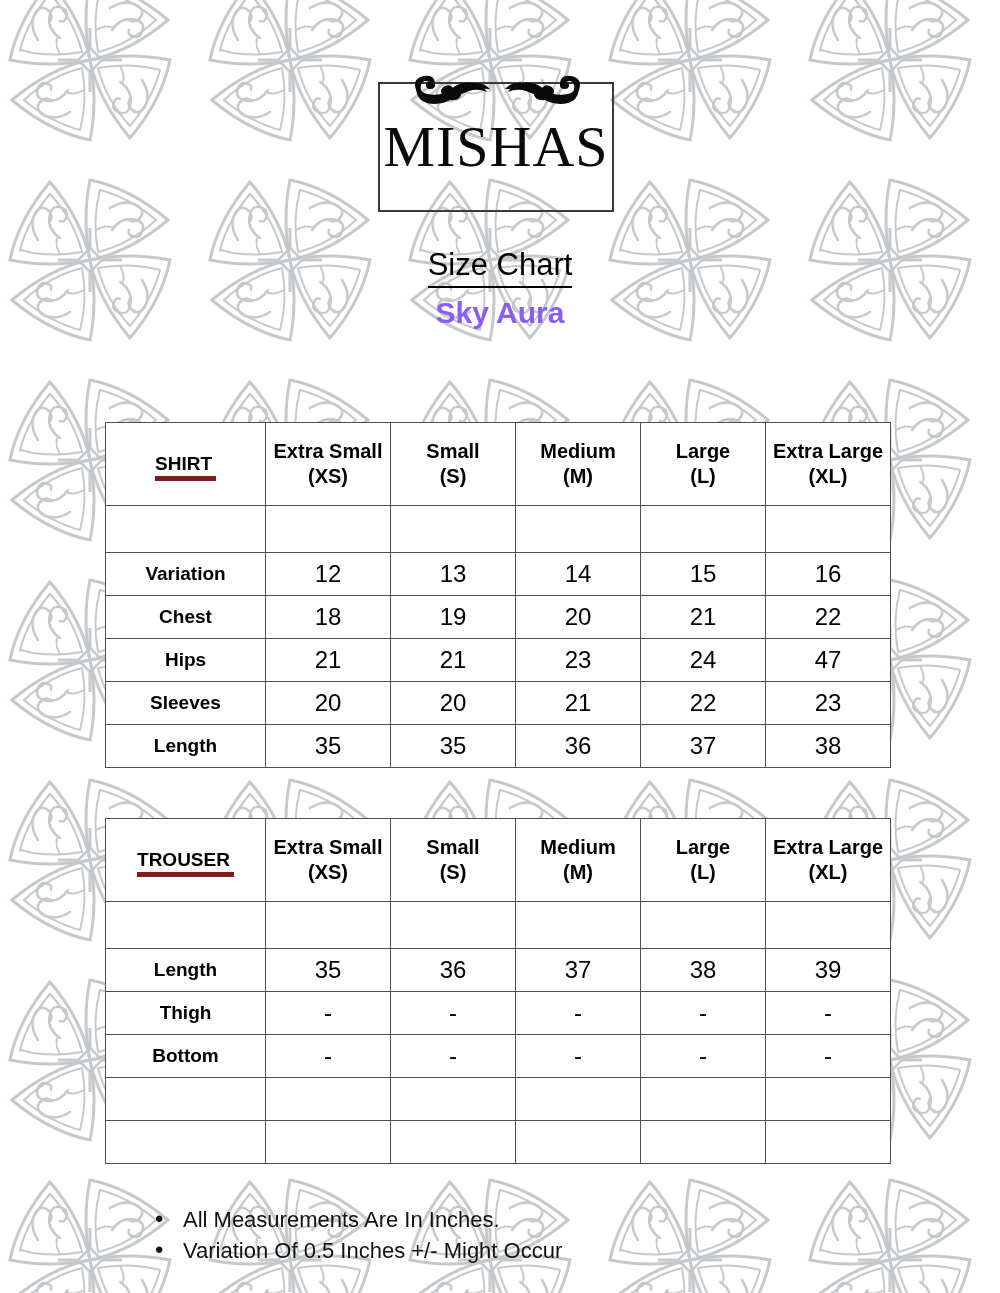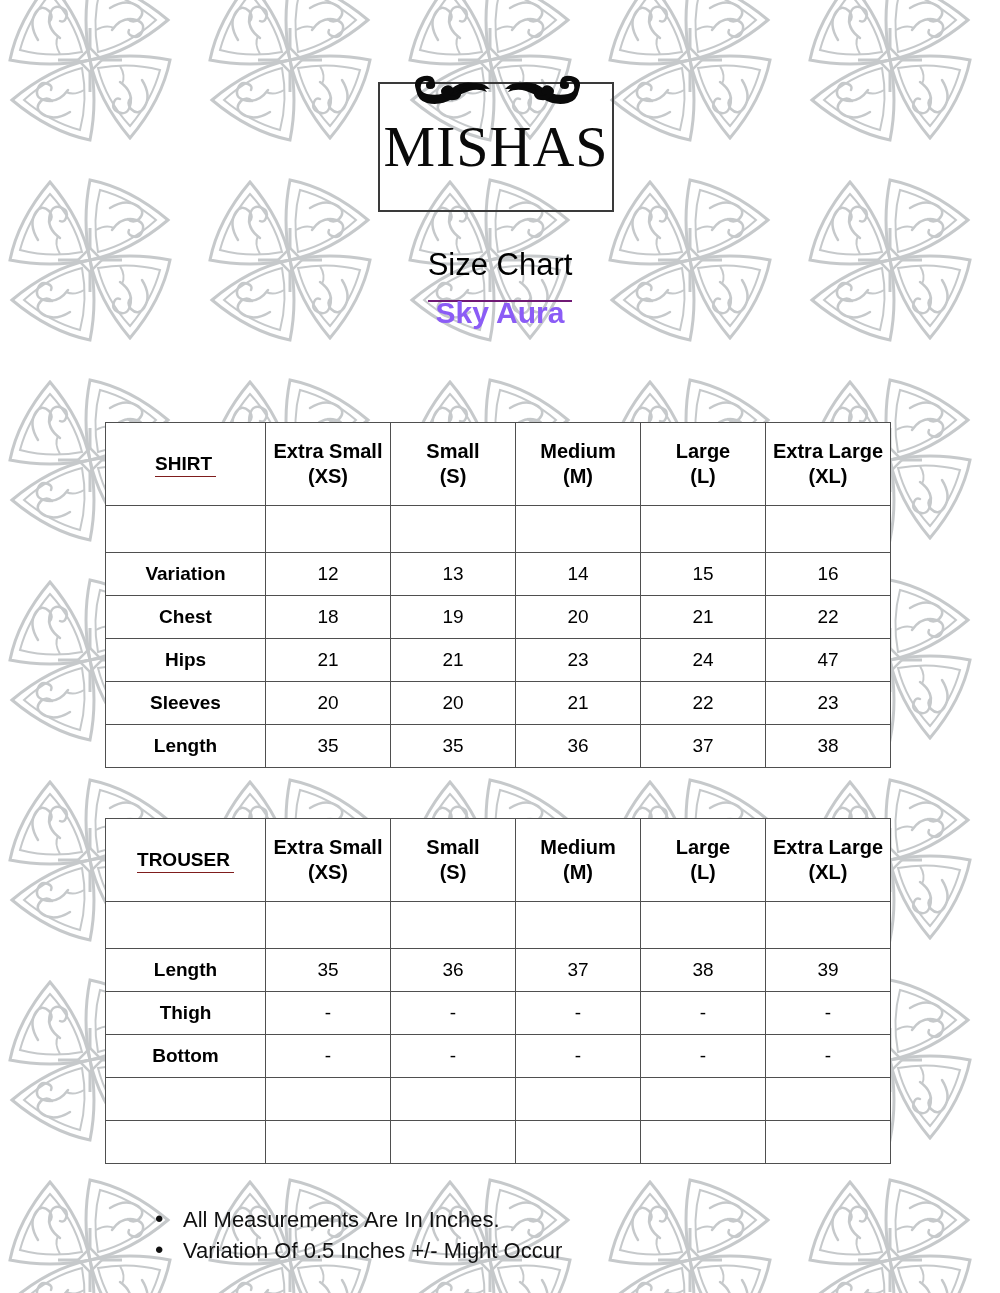--- a/index.html
+++ b/index.html
@@ -80,22 +80,22 @@
     position: absolute;
     left: 0;
     top: 247px;
     width: 1000px;
     text-align: center;
     font-size: 31px;
     font-weight: 400;
     color: #000;
   }
   .title-size-chart span {
-    border-bottom: 2px solid #701a75;
-    padding-bottom: 18px;
+    border-bottom: 2px solid #000000;
+    padding-bottom: 4px;
   }
   .title-product {
     position: absolute;
     left: 0;
     top: 296px;
     width: 1000px;
     text-align: center;
     font-size: 30px;
     font-weight: bold;
     color: #8b5cf6;
@@ -128,28 +128,28 @@
     font-weight: bold;
     font-size: 20px;
     line-height: 1.25;
   }
   .hdr-row td.cat-cell {
     font-size: 19px;
     font-weight: bold;
   }
   .cat-cell u {
     text-decoration: none;
-    border-bottom: 1px solid #7f1d1d;
+    border-bottom: 5px solid #7f1d1d;
     padding-bottom: 2px;
     padding-right: 4px;
   }
   .spacer-row td { height: 46px; }
   .data-row td {
     height: 42px;
-    font-size: 19px;
+    font-size: 24px;
   }
   .data-row td.row-label {
     font-weight: bold;
     font-size: 19px;
   }
   .data-row td.val { font-weight: 400; }
   .empty-row td { height: 42px; }
 
   
   .notes {

